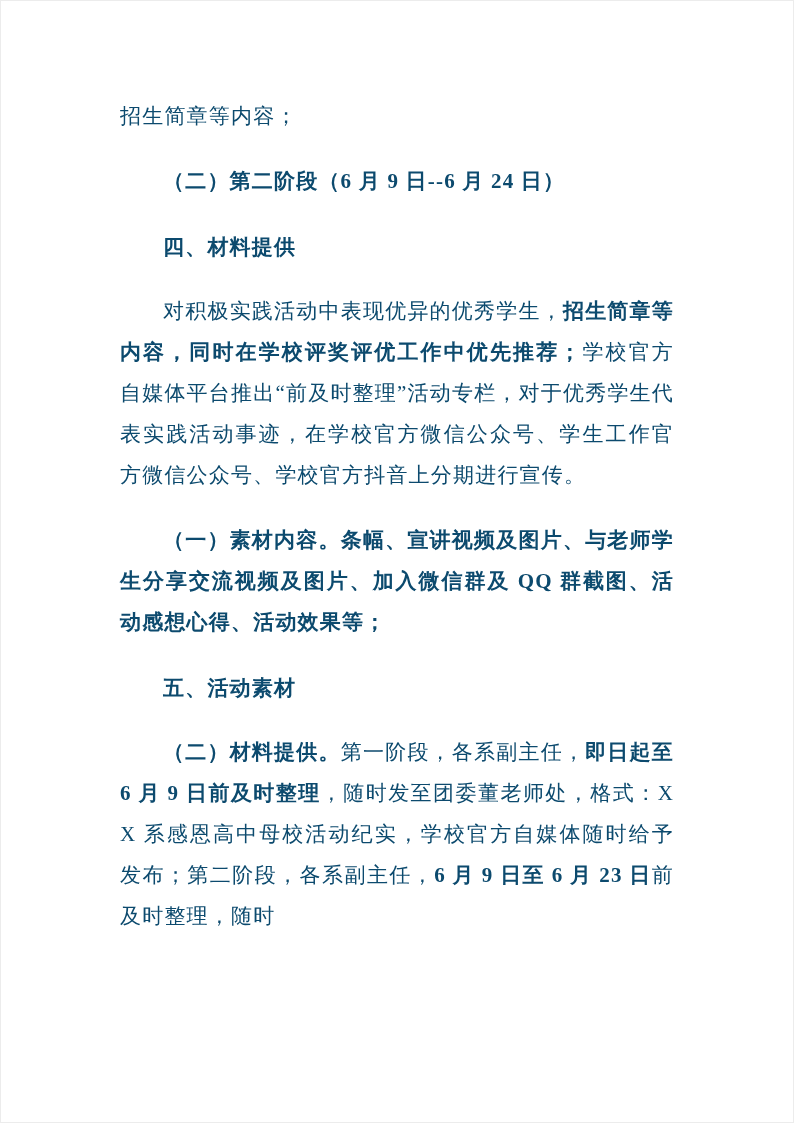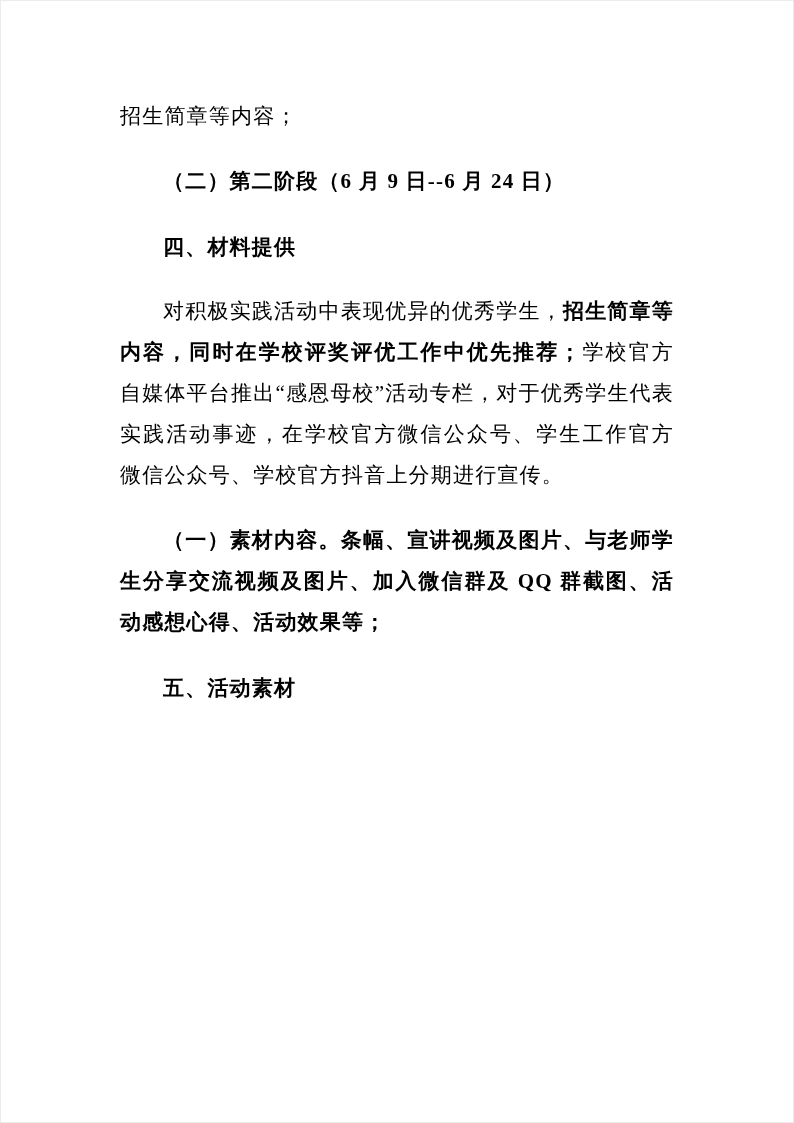--- a/index.html
+++ b/index.html
@@ -19,21 +19,21 @@
   .text-area {
     position: absolute;
     left: 120px;
     top: 96px;
     width: 554px;
   }
   .para {
     margin: 0;
     font-size: 21px;
     line-height: 41px;
-    color: #000000;
+    color: #0c4a6e;
     letter-spacing: 1.2px;
     text-align: justify;
     text-align-last: left;
     word-break: break-all;
     font-family: "Liberation Serif", serif;
   }
   .para.indent {
     text-indent: 43px;
     margin-top: 24px;
   }
@@ -50,17 +50,18 @@
   }
 </style>
 </head>
 <body>
 
 <div class="page">
   <div class="text-area" id="doc-body">
       <p class="para body"><span class="run-regular">招生简章等内容；</span></p>
       <p class="para subheading indent"><span class="run-bold">（二）第二阶段（6 月 9 日--6 月 24 日）</span></p>
       <p class="para heading indent"><span class="run-regular">四、材料提供</span></p>
-      <p class="para body indent"><span class="run-regular">对积极实践活动中表现优异的优秀学生，</span><span class="run-bold">招生简章等内容，同时在学校评奖评优工作中优先推荐；</span><span class="run-regular">学校官方自媒体平台推出“感恩母校”活动专栏，对于优秀学生代表实践活动事迹，在学校官方微信公众号、学生工作官方微信公众号、学校官方抖音上分期进行宣传。</span></p>
+      <p class="para body indent"><span class="run-regular">对积极实践活动中表现优异的优秀学生，</span><span class="run-bold">招生简章等内容，同时在学校评奖评优工作中优先推荐；</span><span class="run-regular">学校官方自媒体平台推出“前及时整理”活动专栏，对于优秀学生代表实践活动事迹，在学校官方微信公众号、学生工作官方微信公众号、学校官方抖音上分期进行宣传。</span></p>
       <p class="para body indent"><span class="run-bold">（一）素材内容。条幅、宣讲视频及图片、与老师学生分享交流视频及图片、加入微信群及 QQ 群截图、活动感想心得、活动效果等；</span></p>
       <p class="para heading indent"><span class="run-regular">五、活动素材</span></p>
+      <p class="para body indent"><span class="run-bold">（二）材料提供。</span><span class="run-regular">第一阶段，各系副主任，</span><span class="run-bold">即日起至 6 月 9 日前及时整理</span><span class="run-regular">，随时发至团委董老师处，格式：XX 系感恩高中母校活动纪实，学校官方自媒体随时给予发布；第二阶段，各系副主任，</span><span class="run-bold">6 月 9 日至 6 月 23 日</span><span class="run-regular">前及时整理，随时</span></p>
     </div>
 </div>
 
 </body></html>

